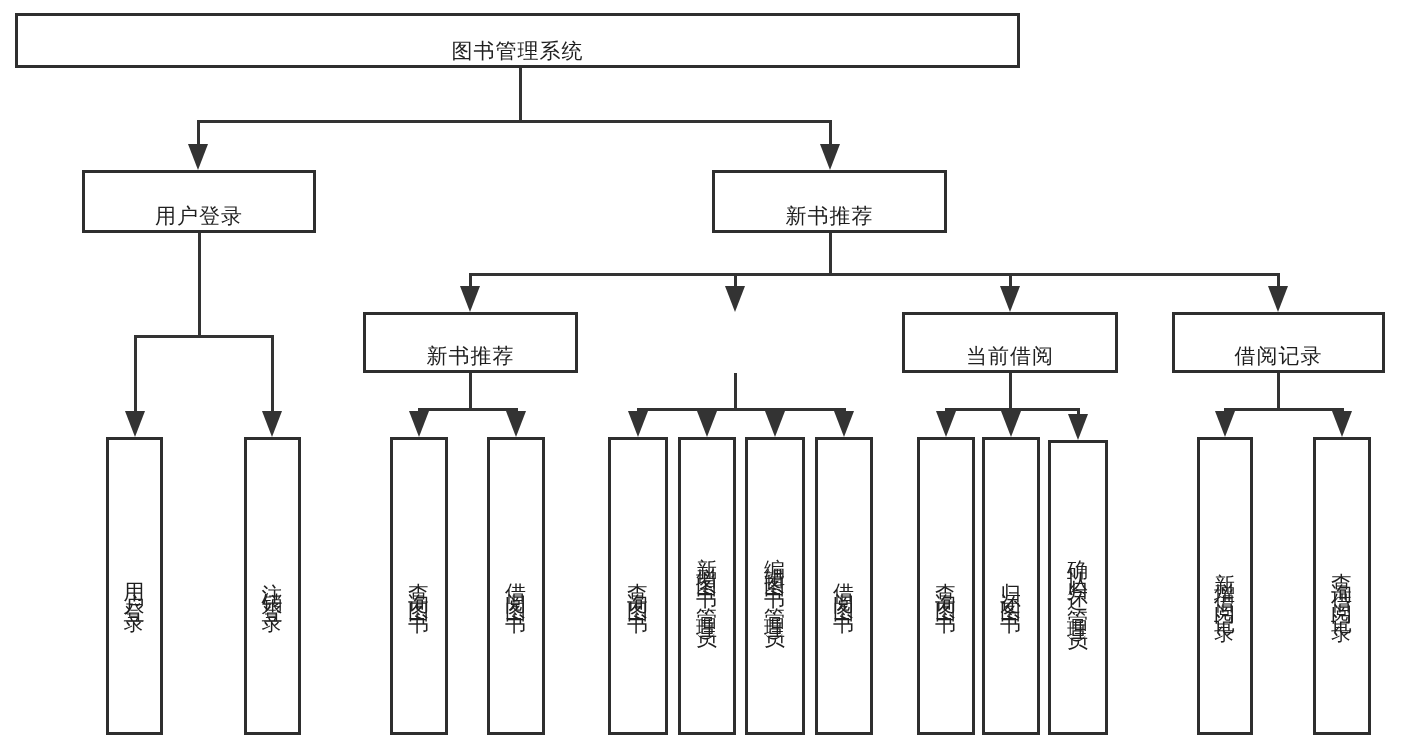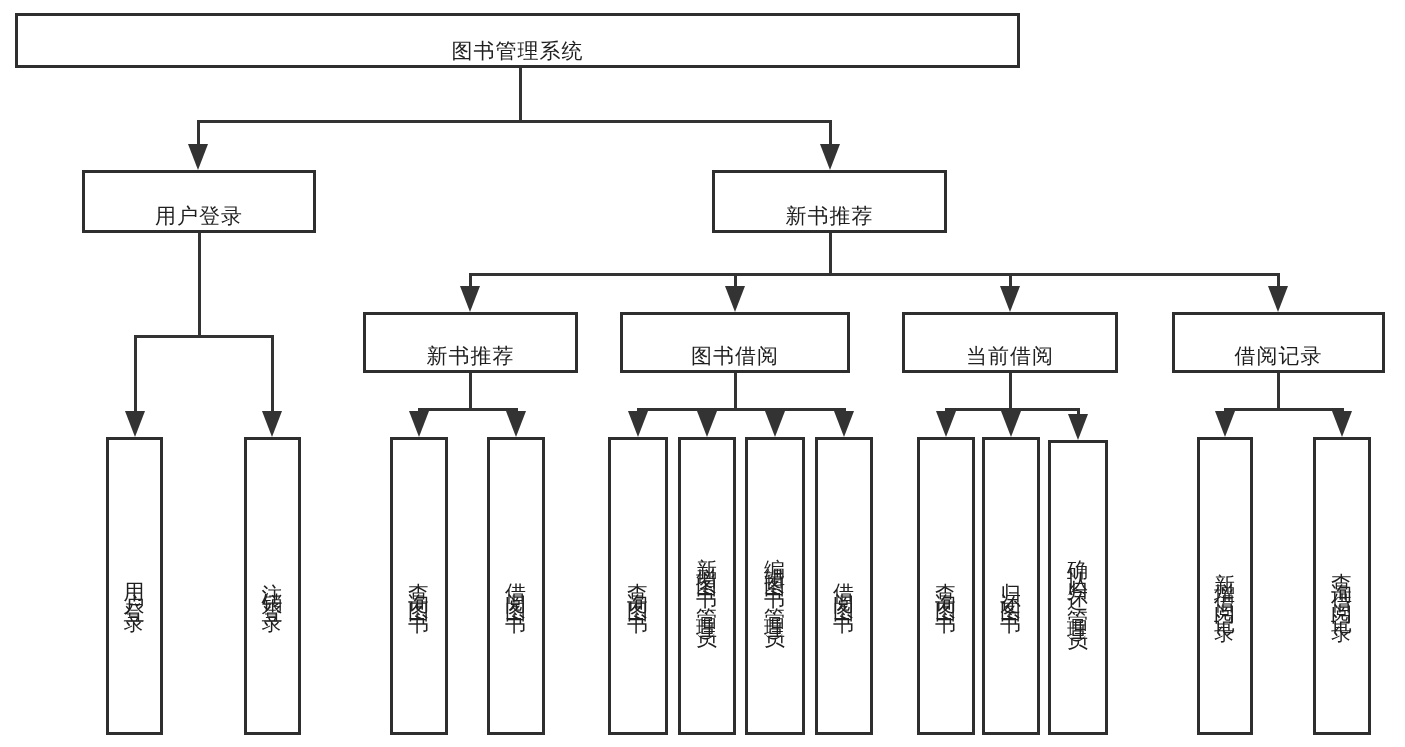--- a/index.html
+++ b/index.html
@@ -67,23 +67,20 @@
   <div class="arr" style="left:460px;top:286px;"></div>
   <div class="vline" style="left:734px;top:273px;height:20px;"></div>
   <div class="arr" style="left:725px;top:286px;"></div>
   <div class="vline" style="left:1009px;top:273px;height:20px;"></div>
   <div class="arr" style="left:1000px;top:286px;"></div>
   <div class="vline" style="left:1277px;top:273px;height:20px;"></div>
   <div class="arr" style="left:1268px;top:286px;"></div>
 
   <div class="box" style="left:363px;top:312px;width:215px;height:61px;">
     <span>新书推荐</span>
-  </div>
-  <div class="box" style="left:620px;top:312px;width:230px;height:61px;">
-    <span>图书借阅</span>
   </div>
   <div class="box" style="left:902px;top:312px;width:216px;height:61px;">
     <span>当前借阅</span>
   </div>
   <div class="box" style="left:1172px;top:312px;width:213px;height:61px;">
     <span>借阅记录</span>
   </div>
 
   <div class="vline" style="left:469px;top:373px;height:35px;"></div>
   <div class="hline" style="left:418px;top:408px;width:100px;"></div>

